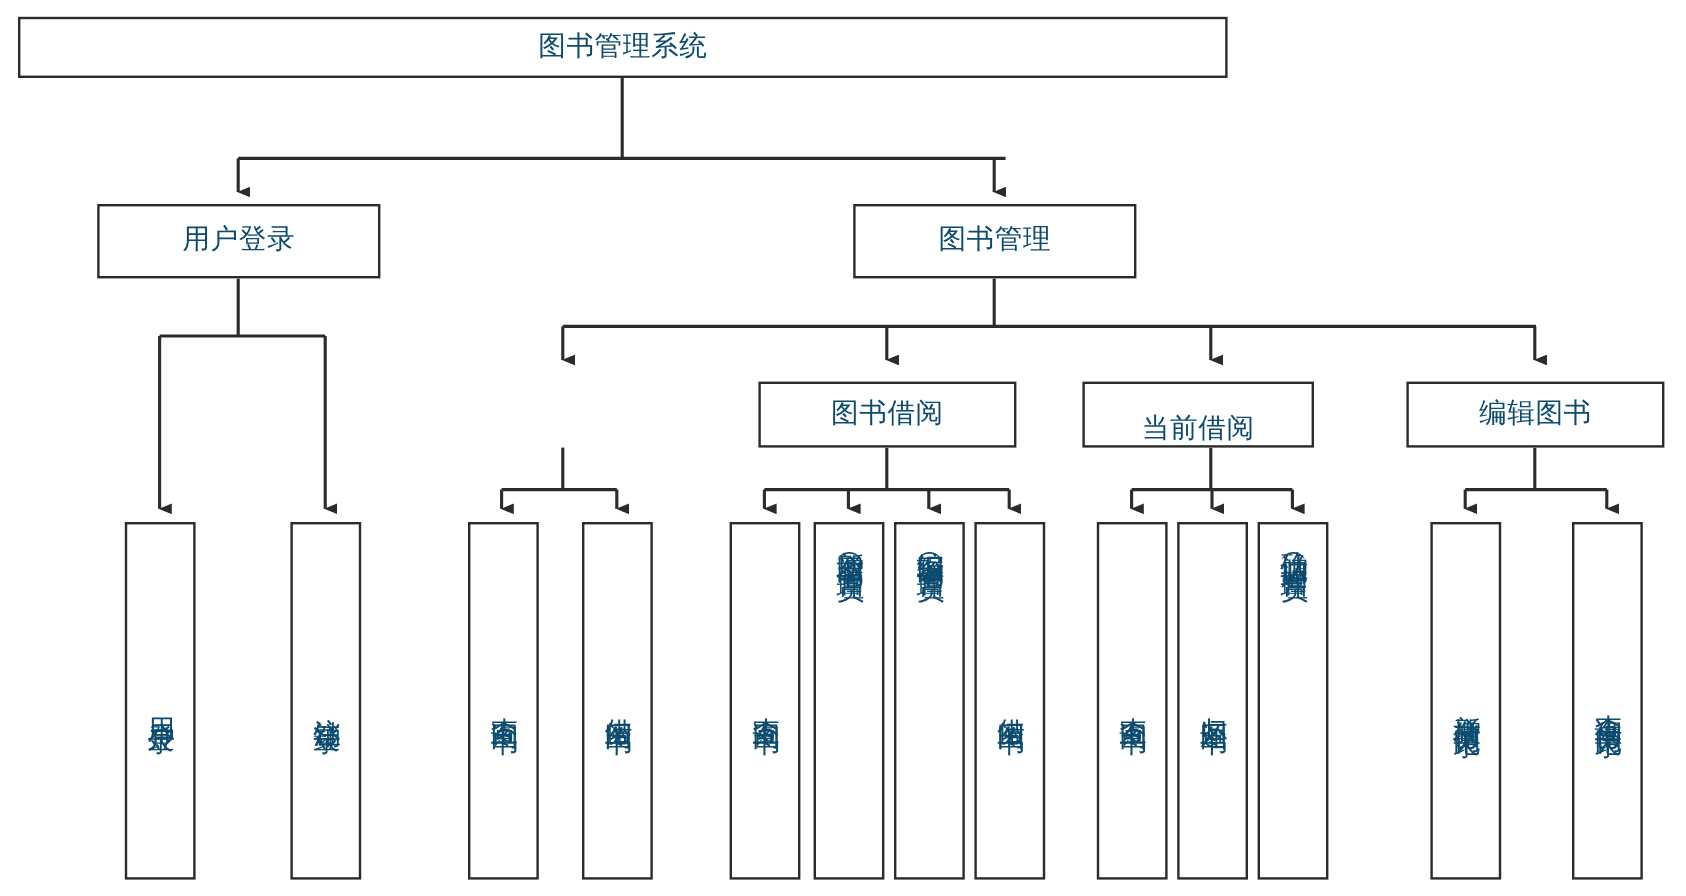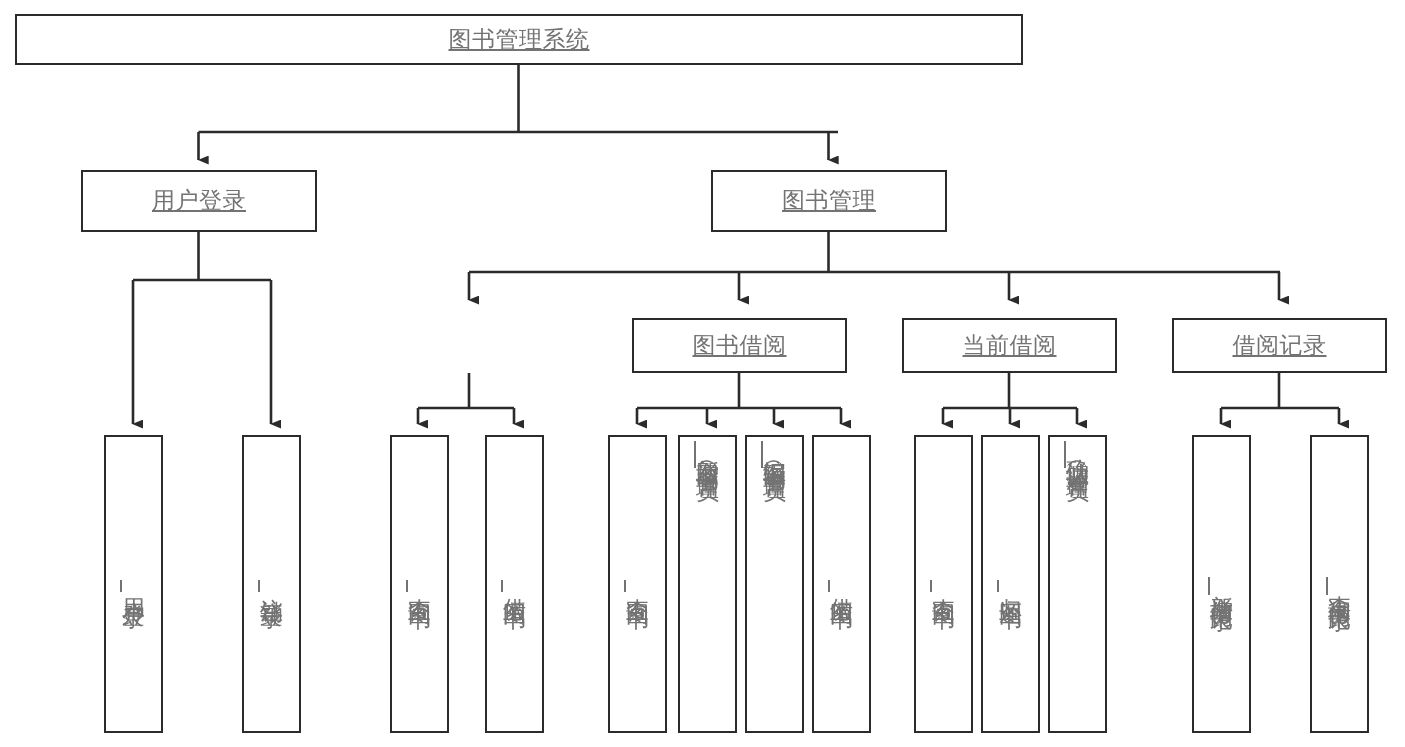--- a/index.html
+++ b/index.html
@@ -26,27 +26,26 @@
   .node-box {
     position: absolute;
     box-sizing: border-box;
     background: #ffffff;
     border: 2.4px solid #2b2b2b;
     display: flex;
     align-items: center;
     justify-content: center;
   }
   .node-label {
-    color: #737373;
+    color: #0c4a6e;
     font-size: 23px;
     line-height: 1.18;
     letter-spacing: 0.5px;
     white-space: nowrap;
     text-align: center;
-    text-decoration: underline;
   }
   .node-box.vertical {
     align-items: flex-start;
     justify-content: center;
     padding-top: 4px;
   }
   .node-box.vertical .node-label {
     writing-mode: vertical-rl;
     text-orientation: upright;
     white-space: normal;
@@ -135,26 +134,26 @@
 
   <div class="node-box" style="left:711px; top:170px; width:236px; height:62px;">
     <span class="node-label">图书管理</span>
   </div>
 
 
   <div class="node-box" style="left:632px; top:318px; width:215px; height:55px;">
     <span class="node-label">图书借阅</span>
   </div>
 
-  <div class="node-box" style="left:902px; top:318px; width:215px; height:55px;">
+  <div class="node-box" style="left:902px; top:318px; width:193px; height:55px;align-items:flex-end;">
     <span class="node-label">当前借阅</span>
   </div>
 
   <div class="node-box" style="left:1172px; top:318px; width:215px; height:55px;">
-    <span class="node-label">借阅记录</span>
+    <span class="node-label">编辑图书</span>
   </div>
 
   <div class="node-box vertical centered" style="left:104px; top:435px; width:59px; height:298px;">
     <span class="node-label">用户登录</span>
   </div>
 
   <div class="node-box vertical centered" style="left:242px; top:435px; width:59px; height:298px;">
     <span class="node-label">注销登录</span>
   </div>
 

